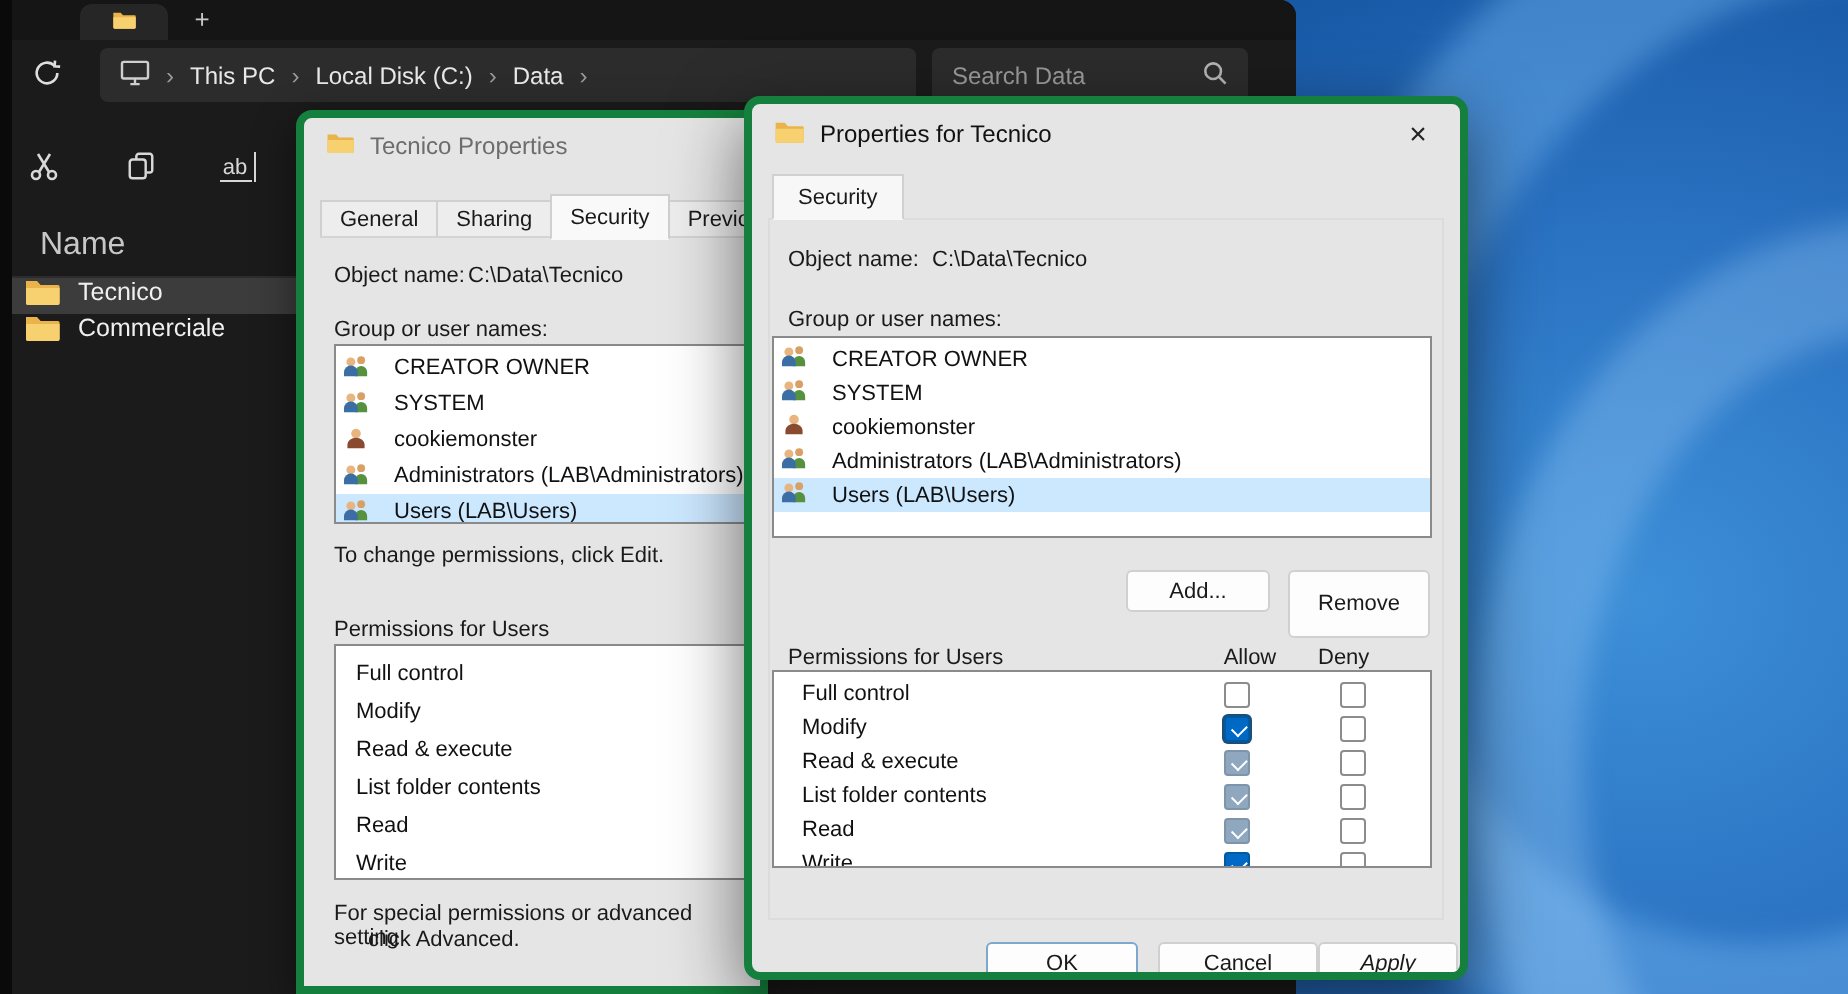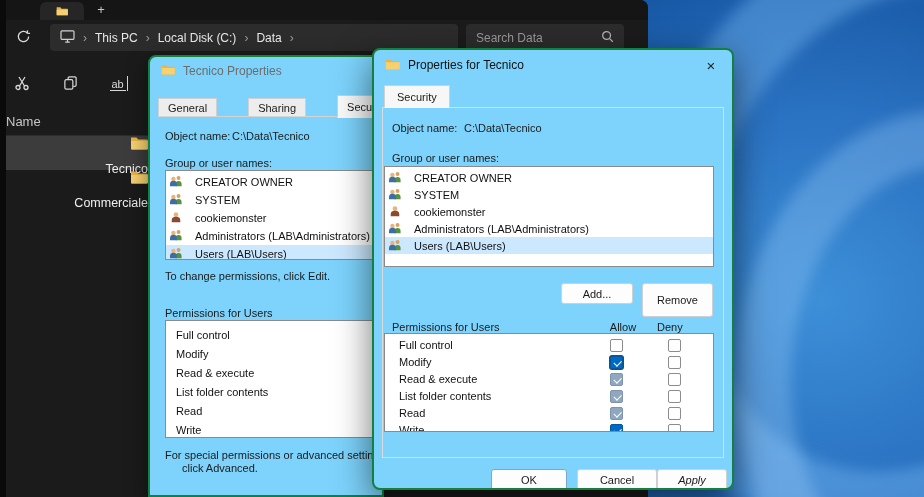--- a/index.html
+++ b/index.html
@@ -36,39 +36,39 @@
   .chev { color:#9a9a9a; font-size:12px; }
   .searchbox { position:absolute; left:466px; top:24px; width:158px; height:27px;
     background:#2c2c2c; border-radius:4px; display:flex; align-items:center;
     justify-content:space-between; padding:0 10px; font-size:12px; color:#9b9b9b; }
   .commandbar { position:absolute; left:10px; top:72px; display:flex; gap:24px; align-items:center; }
   .cmdbtn { width:24px; height:24px; background:transparent; border:none;
     display:flex; align-items:center; justify-content:center; }
   .rn { color:#d8d8d8; font-size:11px; border-bottom:1px solid #d8d8d8; padding:0 2px 0 1px; position:relative; }
   .rn::after { content:""; position:absolute; right:-2px; top:-2px; bottom:-1px; width:1px; background:#d8d8d8; }
   .filelist { position:absolute; left:0; top:108px; width:148px; }
-  .col-header { width:148px; padding:6px 0 6px 6px; color:#c7c7c7; font-size:13px;
+  .col-header { width:148px; padding:6px 0 6px 20px; color:#c7c7c7; font-size:16px;
     border-bottom:1px solid #2c2c2c; }
-  .file-row { width:148px; height:34px; display:flex; align-items:flex-end; gap:9px;
-    padding-left:12px; color:#f0f0f0; font-size:12.5px;flex-direction:column; }
+  .file-row { width:148px; height:18px; display:flex; align-items:flex-start; gap:9px;
+    padding-left:12px; color:#f0f0f0; font-size:12.5px; }
   .file-row.selected { background:#3c3c3c; }
 
   
-  .dialog { position:absolute; background:#7dd3fc; border:2px solid #15803d; font-size:11px; color:#1a1a1a;padding-left:48px; }
+  .dialog { position:absolute; background:#e5e5e5; border:4px solid #15803d; font-size:11px; color:#1a1a1a;padding-left:48px; }
   .dlg-titlebar { position:absolute; left:0; top:0; right:0; display:flex; align-items:center;
     gap:8px; padding-left:11px; font-size:12px; }
   .dlg-close { position:absolute; right:12px; top:6px; width:18px; height:18px;
     display:flex; align-items:center; justify-content:center; font-size:15px; color:#222; }
   .abs { position:absolute; }
   .userlist { position:absolute; background:#fff; border:1px solid #8a8a8a; padding-top:2px; overflow:hidden; }
   .user-row { display:flex; align-items:center; gap:12px; padding-left:3px; color:#111; }
   .user-row.selected { background:#cce8ff; }
   .btn { position:absolute; background:#fdfdfd; border:1px solid #d0d0d0; border-radius:3px;
     font-size:11px; color:#1a1a1a; display:flex; align-items:center; justify-content:center; }
-  .tabs { position:absolute; display:flex; align-items:flex-end;gap:32px; }
+  .tabs { position:absolute; display:flex; align-items:flex-end; }
   .ptab { height:19px; padding:0 9px; line-height:18px; font-size:11px; background:#ededed;
     border:1px solid #d0d0d0; margin-right:-1px; white-space:nowrap; }
   .ptab.active { height:23px; line-height:22px; background:#f9f9f9;
     border-bottom:1px solid #f9f9f9; margin-bottom:-1px; position:relative; z-index:2; }
   .panel-line { position:absolute; border-top:1px solid #d4d4d4; }
 
   
   .back-dialog { left:148px; top:55px; width:236px; height:442px;
     border-radius:8px 8px 0 0; overflow:hidden; box-shadow:0 6px 22px rgba(0,0,0,.45); }
   .back-dialog .dlg-titlebar { height:28px; color:#6d6d6d; }

